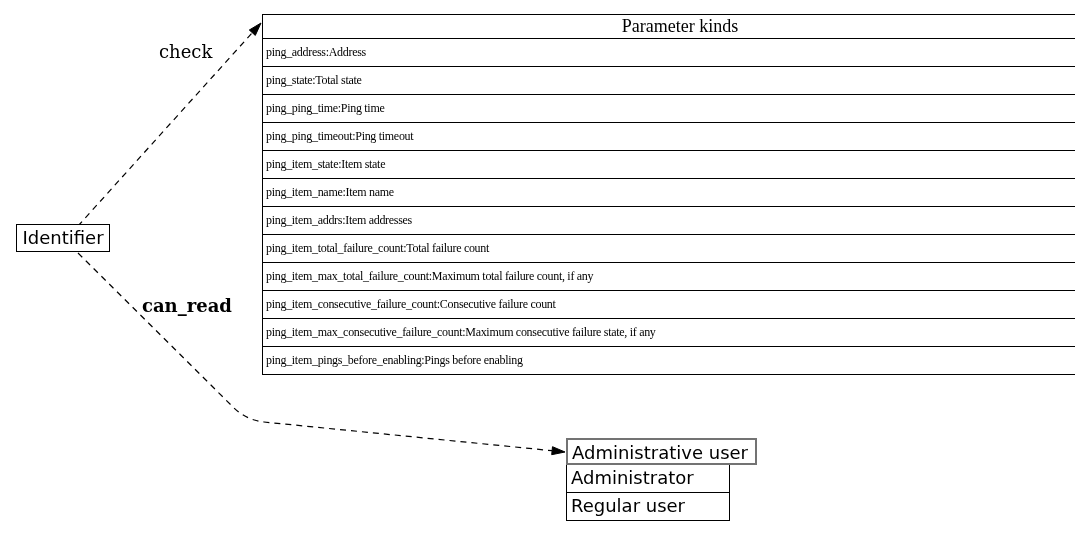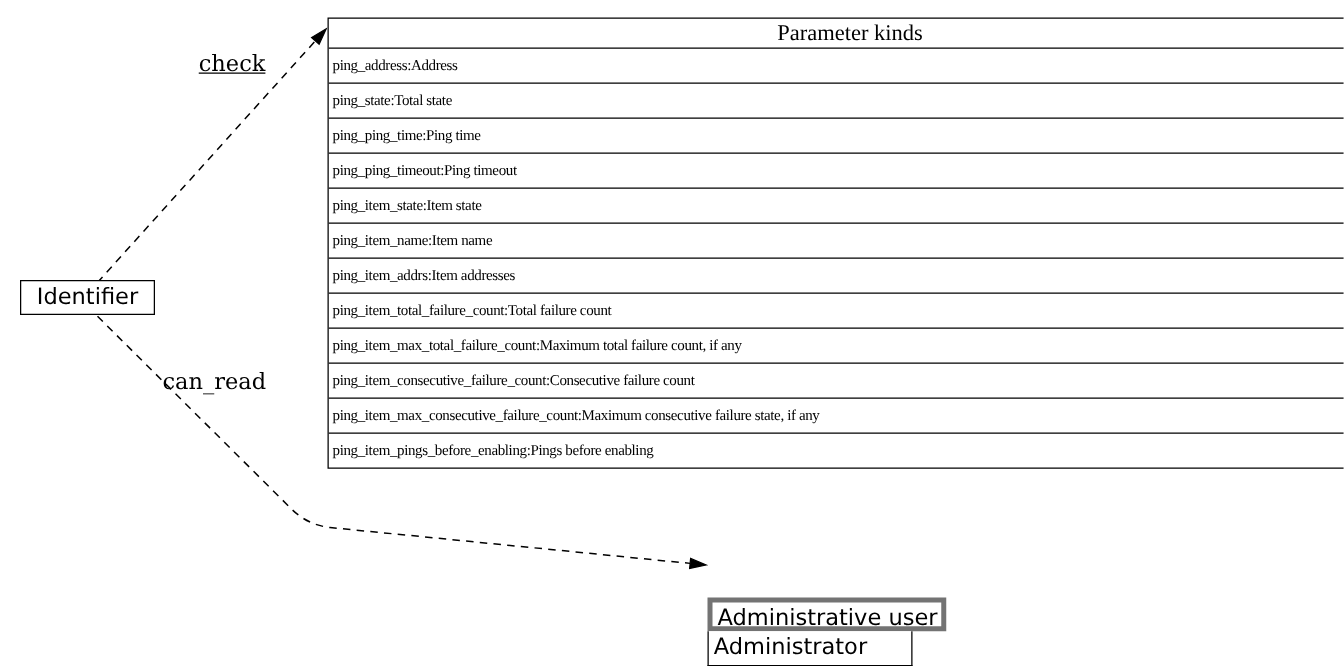--- a/index.html
+++ b/index.html
@@ -33,28 +33,28 @@
     fill: #000000;
     stroke: #000000;
   }
   .edge-label {
     position: absolute;
     font-family: "DejaVu Serif", serif;
     font-size: 18px;
     line-height: 19px;
     white-space: nowrap;
   }
-  #label-check    { left: 159px; top: 42px; text-decoration: underline;  }
-  #label-can-read { left: 130px; top: 296px; }
+  #label-check    { left: 159px; top: 42px;  }
+  #label-can-read { left: 142px; top: 296px; font-weight: bold; }
 
   #identifier-node {
     position: absolute;
     left: 16px;
     top: 224px;
-    width: 108px;
+    width: 94px;
     height: 28px;
     box-sizing: border-box;
     border: 1.5px solid #000000;
     background: #ffffff;
     text-align: center;
     font-size: 18px;
     line-height: 25px;
     white-space: nowrap;
   }
 
@@ -90,27 +90,26 @@
 
   #user-table {
     position: absolute;
     left: 566px;
     top: 438px;
   }
   .user-header {
     width: 191px;
     height: 27px;
     box-sizing: border-box;
-    border: 4px solid #737373;
+    border: 2px solid #737373;
     background: #ffffff;
     padding-left: 4px;
     font-size: 18px;
     line-height: 25px;
     white-space: nowrap;
-    margin-top: 40px;
   }
   .user-row {
     width: 164px;
     height: 28px;
     box-sizing: border-box;
     border: 1px solid #000000;
     border-top: none;
     background: #ffffff;
     padding-left: 4px;
     font-size: 18px;

